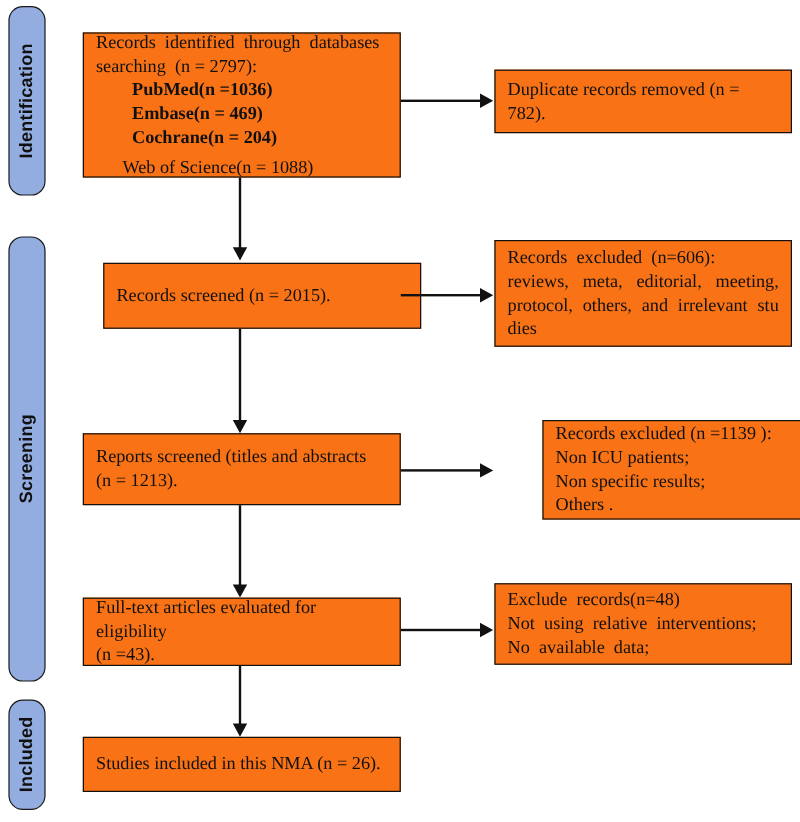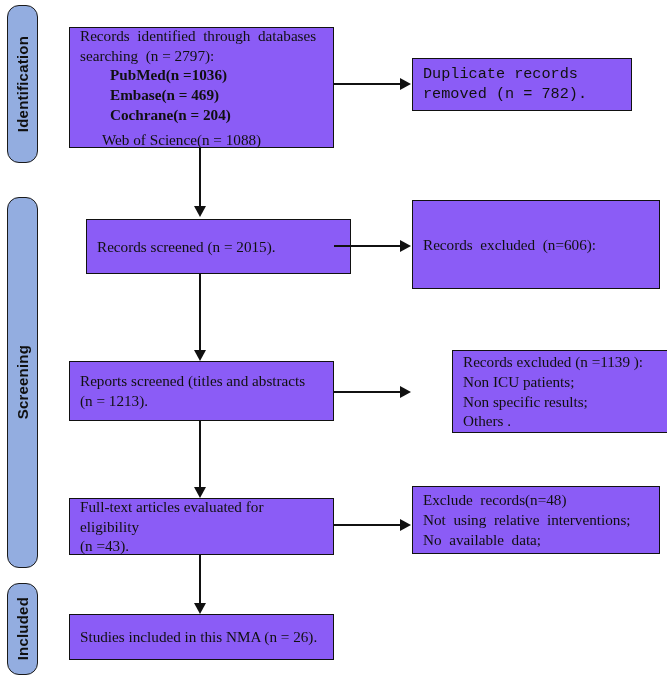--- a/index.html
+++ b/index.html
@@ -37,21 +37,21 @@
     letter-spacing: 0.2px;
     color: #101010;
     white-space: nowrap;
   }
 
   
   .flow-box {
     position: absolute;
     box-sizing: border-box;
     border: 1.7px solid #111111;
-    background: #8b5cf6;
+    background: #f97316;
     display: flex;
     flex-direction: column;
     justify-content: center;
   }
   .flow-box .line {
     font-size: 15.2px;
     line-height: 1.30;
     color: #101010;
     padding: 0 10px;
     white-space: pre-wrap;
@@ -118,36 +118,37 @@
 
   <div class="flow-box justify" style="left:69px; top:27px; width:265px; height:121px;">
     <div class="line">Records  identified  through  databases</div>
     <div class="line">searching  (n = 2797):</div>
     <div class="line indent">PubMed(n =1036)</div>
     <div class="line indent">Embase(n = 469)</div>
     <div class="line indent">Cochrane(n = 204)</div>
     <div class="line indent-sm gap">Web of Science(n = 1088)</div>
   </div>
 
-  <div class="flow-box" style="left:412px; top:58px; width:220px; height:53px;font-family:Liberation Mono, monospace;">
+  <div class="flow-box" style="left:412px; top:58px; width:248px; height:53px;">
     <div class="line">Duplicate records removed (n = 782).</div>
   </div>
 
   <div class="conn-h" style="left:334px; top:83px; width:68px;"></div>
   <div class="arrow-right" style="left:400px; top:77.5px;"></div>
 
   <div class="conn-v" style="left:199px; top:148px; height:60px;"></div>
   <div class="arrow-down" style="left:193.5px; top:206px;"></div>
 
   <div class="flow-box" style="left:86px; top:219px; width:265px; height:55px;">
     <div class="line">Records screened (n = 2015).</div>
   </div>
 
   <div class="flow-box justify" style="left:412px; top:200px; width:248px; height:89px;">
     <div class="line">Records  excluded  (n=606):</div>
+    <div class="line">reviews,  meta,  editorial,  meeting,  protocol,  others,  and  irrelevant  stu dies</div>
   </div>
 
   <div class="conn-h" style="left:334px; top:245px; width:68px;"></div>
   <div class="arrow-right" style="left:400px; top:239.5px;"></div>
 
   <div class="conn-v" style="left:199px; top:274px; height:78px;"></div>
   <div class="arrow-down" style="left:193.5px; top:350px;"></div>
 
   <div class="flow-box" style="left:69px; top:361px; width:265px; height:60px;">
     <div class="line">Reports screened (titles and abstracts</div>

